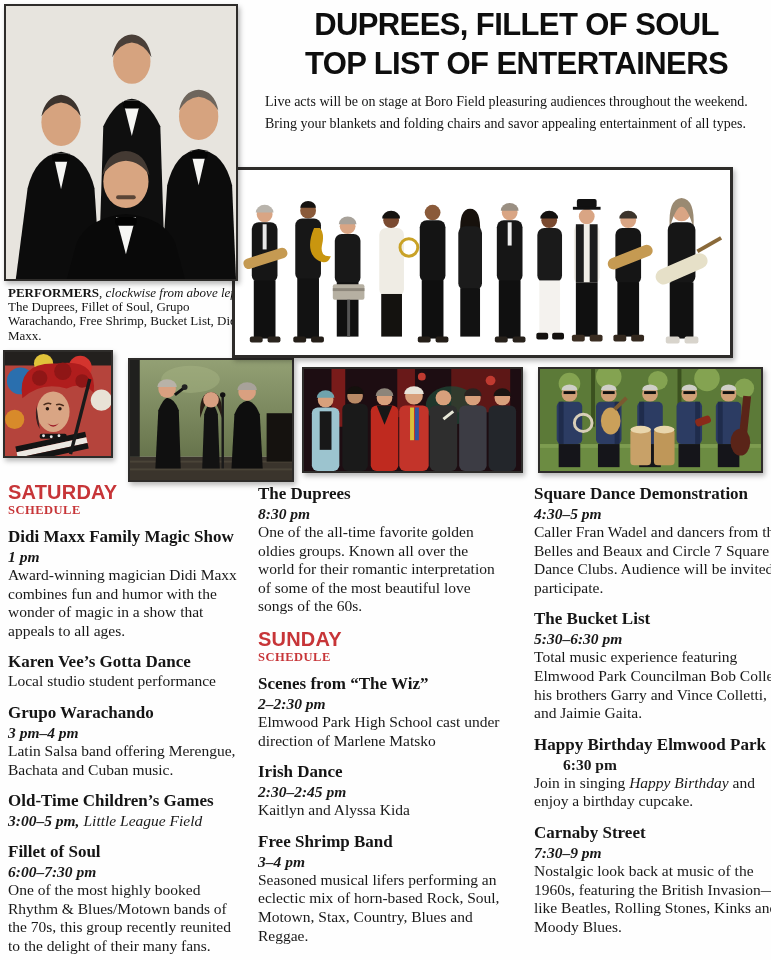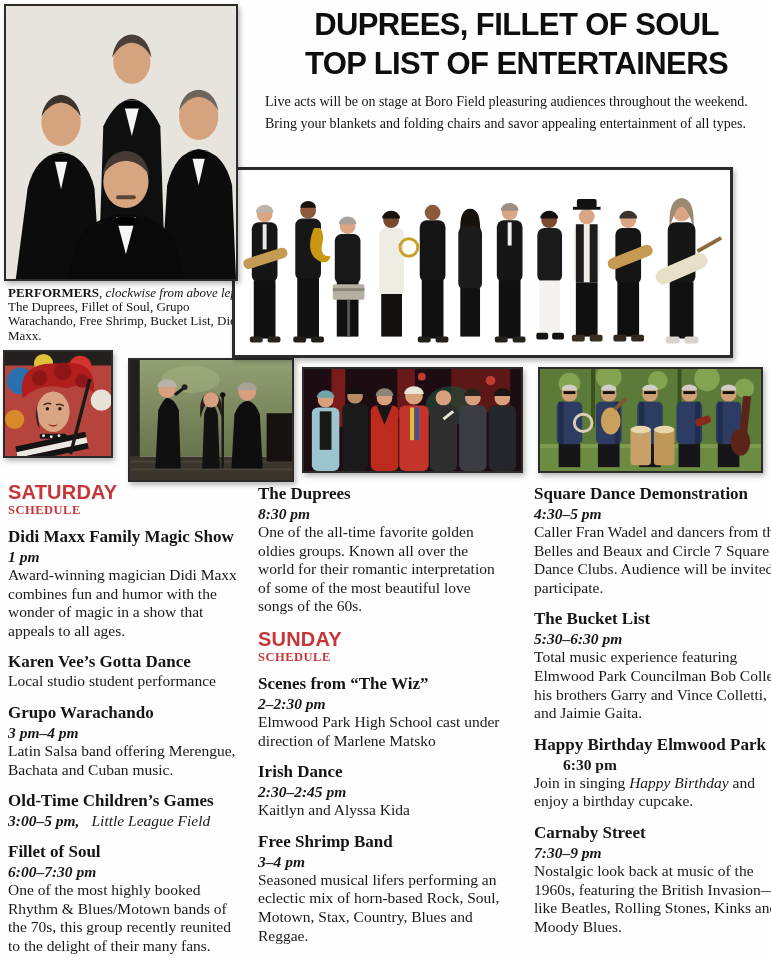--- a/index.html
+++ b/index.html
@@ -40,21 +40,21 @@
   .day{font-family:"Liberation Sans",sans-serif;font-weight:700;font-size:20px;
        line-height:22px;color:#c73538;letter-spacing:0.2px;}
   .sub{font-family:Liberation Serif, serif;font-weight:700;font-size:12.5px;
        line-height:15px;color:#c73538;letter-spacing:0.5px;margin-bottom:9px;}
   .day-header.mid{margin-top:3px;}
   .event{margin-bottom:12px;}
   .event-title{font-size:17px;line-height:20px;font-weight:700;color:#151515;}
   .event-time{font-size:15.5px;line-height:19px;font-weight:700;font-style:italic;}
   .event-time.upright{font-style:normal;margin-left:29px;}
   .event-desc{font-size:15.5px;line-height:18.6px;}
-  .loc{font-weight:400;margin-left:12px;}
+  .loc{font-weight:400;margin-left:4px;}
   .ital{font-style:italic;}
 </style>
 </head>
 <body>
 
 <div class="page">
 
   <div class="photo" id="photo-duprees">
     <svg viewBox="0 0 234 277" preserveAspectRatio="none">
       <rect width="234" height="277" fill="#ebe8e3"></rect>

